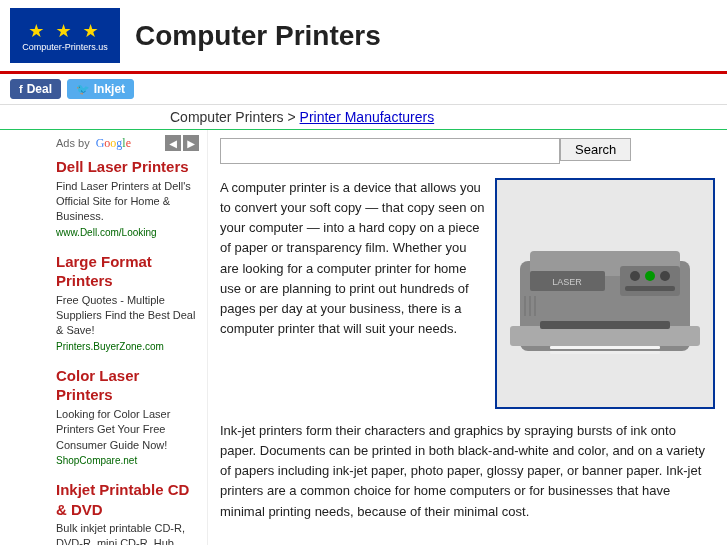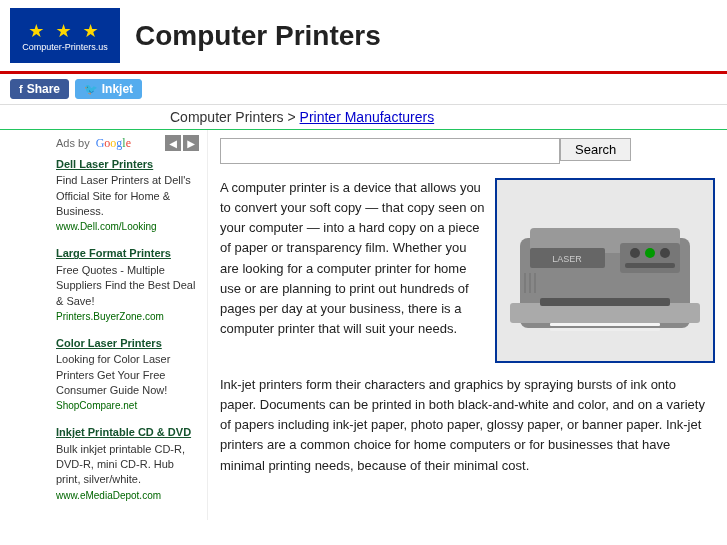--- a/index.html
+++ b/index.html
@@ -109,24 +109,23 @@
       display: flex;
       align-items: center;
       justify-content: center;
       cursor: pointer;
       border: none;
     }
     .ad-item {
       margin-bottom: 14px;
     }
     .ad-title {
-      color: #14532d;
-      font-size: 11px;
+      color: #b91c1c;
+      font-size: 15px;
       font-weight: bold;
-      text-decoration: underline;
       cursor: pointer;
       line-height: 1.3;
     }
     .ad-desc {
       font-size: 11px;
       color: #333;
       line-height: 1.4;
       margin-top: 2px;
     }
     .ad-url {
@@ -176,21 +175,21 @@
       margin-bottom: 12px;
     }
     #intro-text {
       flex: 1;
       font-size: 13px;
       line-height: 1.55;
     }
     #printer-img {
       width: 220px;
       min-width: 220px;
-      height: 185px;
+      height: 231px;
       border: 2px solid #003399;
       background: #e8e8e8;
       display: flex;
       align-items: center;
       justify-content: center;
       overflow: hidden;
     }
     
     #para2 {
       font-size: 13px;
@@ -217,21 +216,21 @@
   <div id="logo-box">
     <div id="logo-stars">★ ★ ★</div>
     <div id="logo-text">Computer-Printers.us</div>
   </div>
   <h1 id="site-title">Computer Printers</h1>
 </div>
 
 <div id="social-bar">
   <a class="social-btn fb-btn">
     <span class="social-icon">f</span>
-    <span>Share</span>
+    <span>Deal</span>
   </a>
   <a class="social-btn tw-btn">
     <span class="social-icon">🐦</span>
     <span>Inkjet</span>
   </a>
 </div>
 
 <div id="breadcrumb">
   <span>Computer Printers</span>
   <span> &gt; </span>

